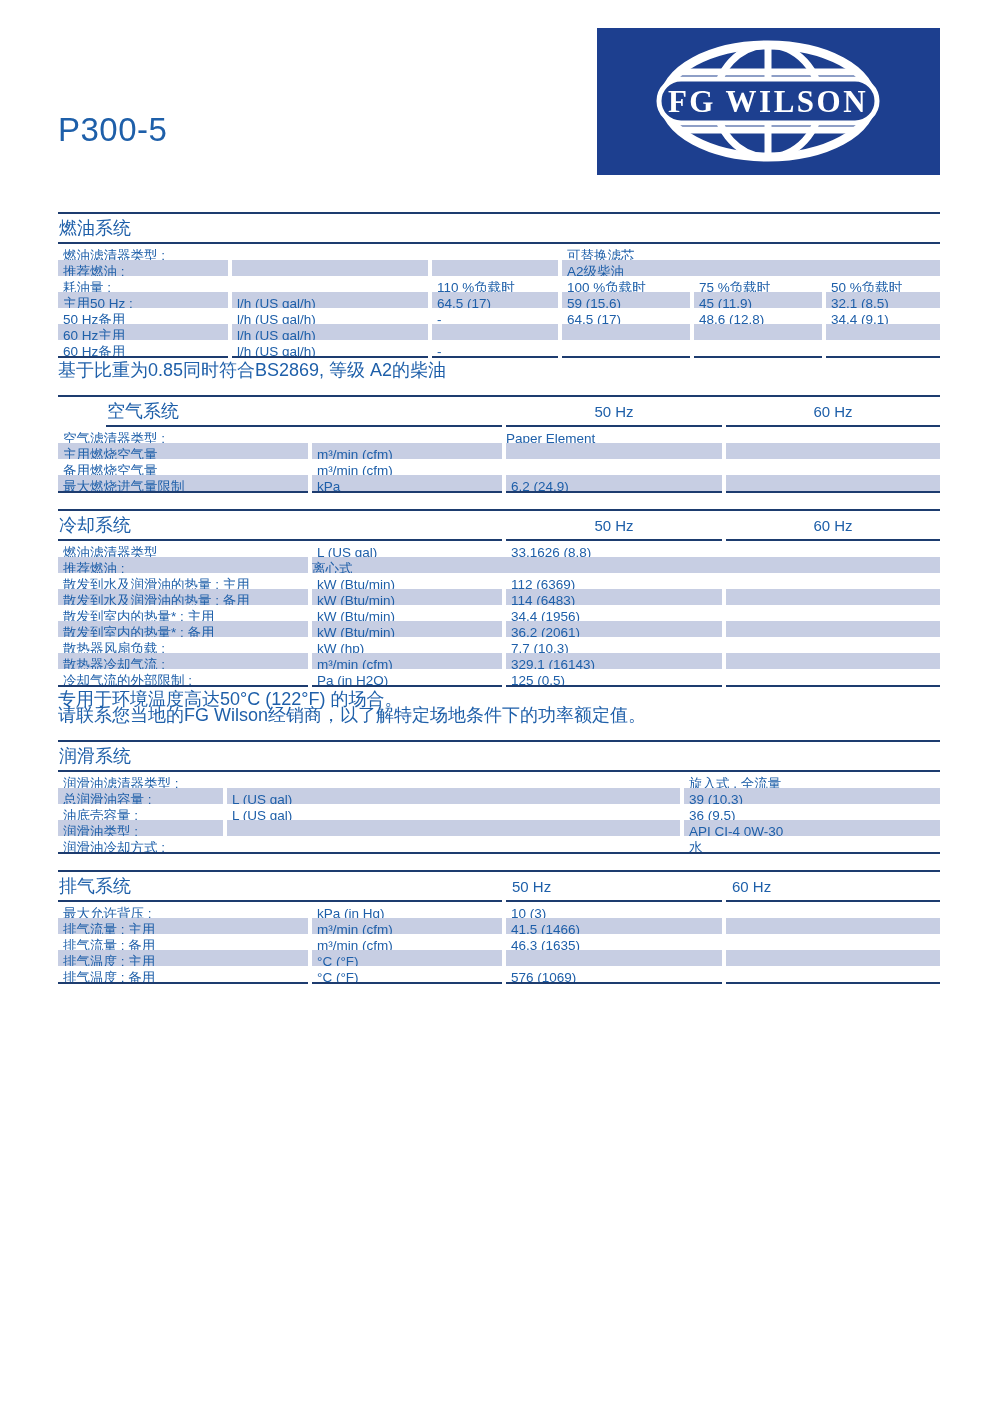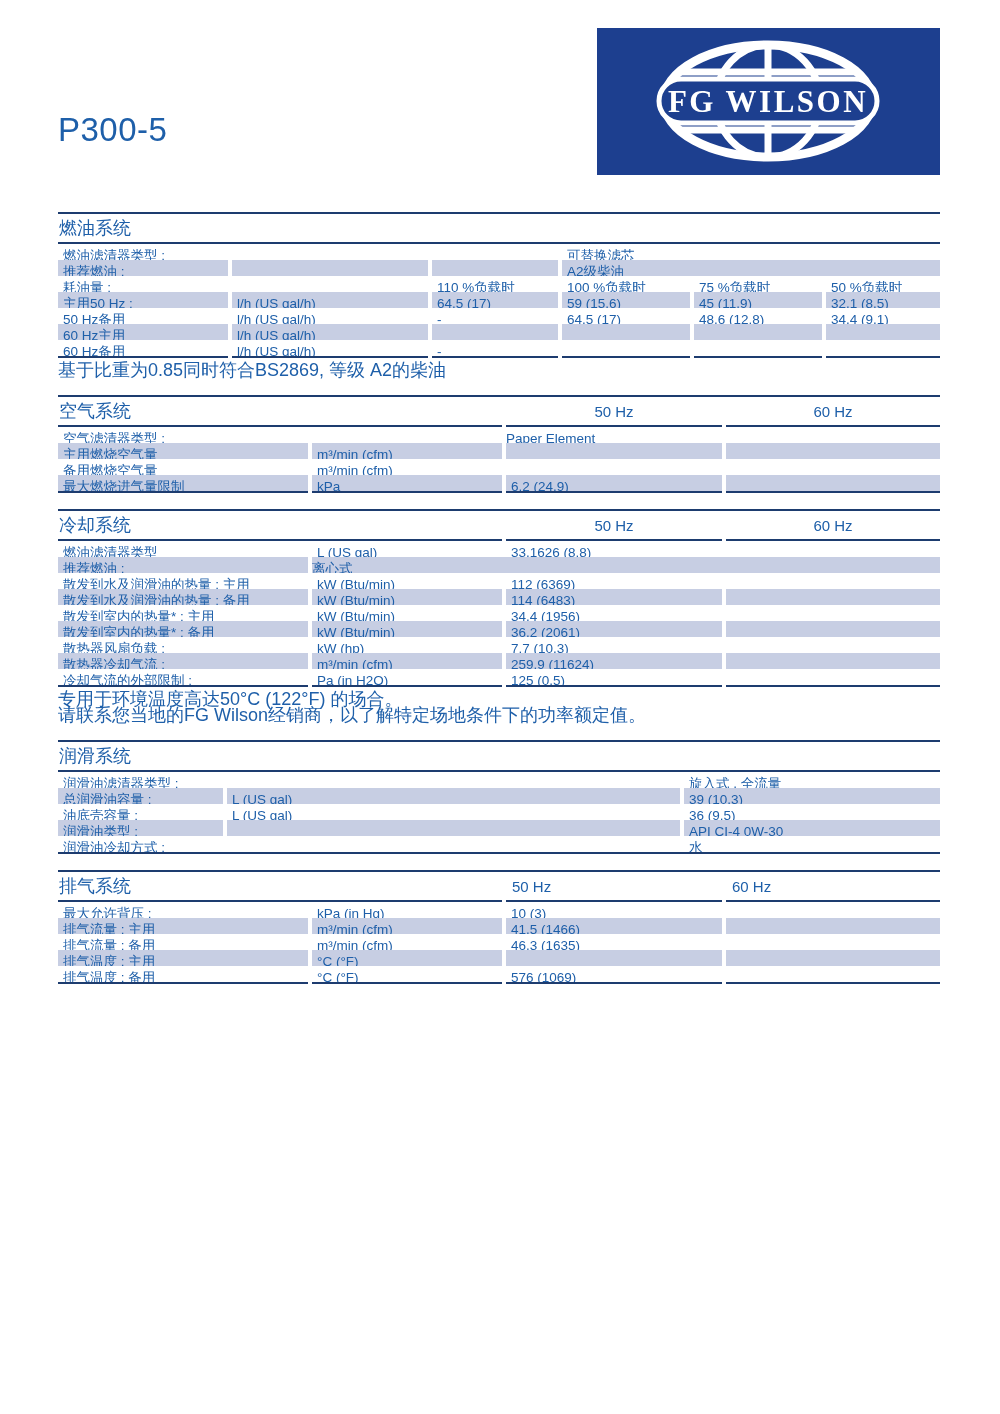--- a/index.html
+++ b/index.html
@@ -128,21 +128,21 @@
           <div></div>
           <div></div>
           <div></div>
           <div></div>
           <div></div>
         </div>
         <div class="footnote">基于比重为0.85同时符合BS2869, 等级 A2的柴油</div>
       </div>
       <div class="section">
         <div class="sec-head grid grid-std">
-          <div style="grid-column: 1 / 3;"><span class="sec-title">空气系统</span></div>
+          <div style="grid-column: 1 / 3; margin-left: 48px;"><span class="sec-title">空气系统</span></div>
           <div class="hz">50 Hz</div>
           <div class="hz">60 Hz</div>
         </div>
         <div class="row grid grid-std">
           <div>空气滤清器类型 :</div>
           <div></div>
           <div class="center" style="grid-column: 3 / -1;">Paper Element</div>
         </div>
         <div class="row grid grid-std shaded">
           <div>主用燃烧空气量</div>
@@ -211,21 +211,21 @@
         </div>
         <div class="row grid grid-std">
           <div>散热器风扇负载 :</div>
           <div>kW (hp)</div>
           <div>7.7 (10.3)</div>
           <div></div>
         </div>
         <div class="row grid grid-std shaded">
           <div>散热器冷却气流 :</div>
           <div>m³/min (cfm)</div>
-          <div>259.9 (11624)</div>
+          <div>329.1 (16143)</div>
           <div></div>
         </div>
         <div class="row grid grid-std">
           <div>冷却气流的外部限制 :</div>
           <div>Pa (in H2O)</div>
           <div>125 (0.5)</div>
           <div></div>
         </div>
         <div class="rule-row grid grid-std">
           <div></div>

